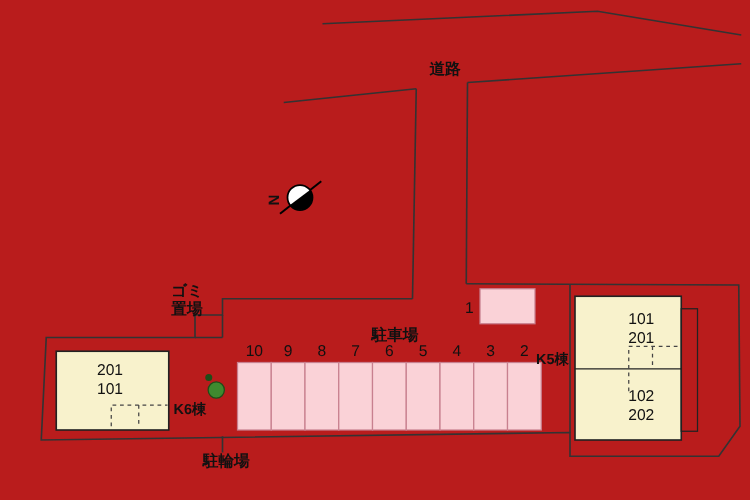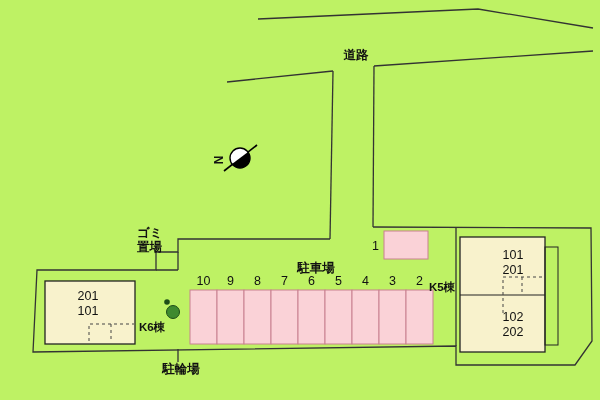--- a/index.html
+++ b/index.html
@@ -1,16 +1,16 @@
 <!DOCTYPE html>
 <html><head>
 <meta charset="utf-8">
 <style>
   html,body{margin:0;padding:0;background:#fff;}
-  .stage{position:relative;width:600px;height:400px;background:#bef264;overflow:hidden;}
+  .stage{position:relative;width:600px;height:400px;background:#b91c1c;overflow:hidden;}
   svg{display:block;}
   text{fill:#111;font-family:"Liberation Sans","DejaVu Sans",sans-serif;}
   .jp{font-weight:bold;font-size:12.5px;}
   .jp-sm{font-weight:bold;font-size:11.5px;}
   .num{font-size:12.5px;}
   .room{font-size:12.5px;}
   .outline{fill:none;stroke:#333;stroke-width:1.3;}
   .bldg{stroke:#222;stroke-width:1.3;}
   .inner{fill:none;stroke:#222;stroke-width:1;}
   .dash{fill:none;stroke:#444;stroke-width:1;stroke-dasharray:3 3;}

